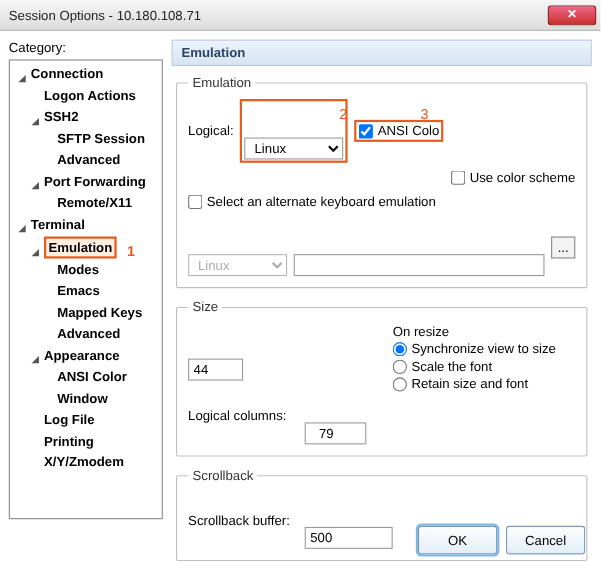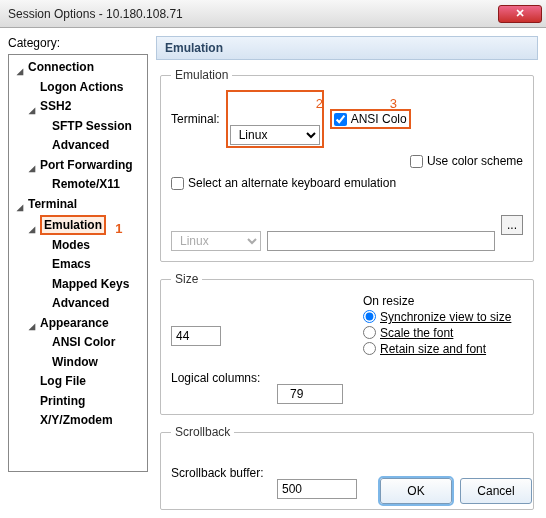--- a/index.html
+++ b/index.html
@@ -28,21 +28,21 @@
 .row { display: flex; align-items: center; gap: 6px; }
 .hl { border: 2px solid #e65c1c; padding: 1px 2px; display: inline-flex; align-items: center; }
 select, input[type=text] { border: 1px solid #999; height: 20px; padding: 0 4px; background: #fff; margin-top: 32px; }
 select { min-width: 90px; }
 .chk { display: inline-flex; align-items: flex-end; gap: 4px; }
 .chk input { margin:0; }
 .sub { margin-top:8px; }
 .cols { display:flex; gap:20px; }
 .col { flex:1; }
 .lbl { display:inline-block; width:100px; }
-.rad { display:flex; align-items:flex-start; gap:4px; margin:2px 0;text-decoration:underline;}
+.rad { display:flex; align-items:flex-end; gap:4px; margin:2px 0;}
 .rad input { margin:0; }
 .sq-btn { width:22px; height:20px; border:1px solid #888; background:#f3f3f3; text-align:center; line-height:18px; cursor:pointer;}
 .footer { height: 30px; display:flex; justify-content:flex-end; align-items:center; gap:8px; padding: 0 14px 8px 0; }
 .btn { min-width:72px; height:26px; border:1px solid #7a9ab8; border-radius:3px; background: linear-gradient(to bottom,#fdfdfd,#e4eef8); cursor:pointer; }
 .btn.primary { outline: 2px solid #7db7e8; }
 .kbd-row{display:flex;gap:6px;align-items:center;}
 .kbd-row select{width:90px;color:#888;}
 .kbd-row input[type=text]{flex:1;}
 </style>
 </head>
@@ -158,21 +158,21 @@
     </div>
   </div>
 
   <div class="right-col">
     <div class="panel-head">Emulation</div>
     <div class="panel-body">
 
       <fieldset>
         <legend>Emulation</legend>
         <div class="row">
-          <span>Terminal:</span>
+          <span>Logical:</span>
           <span class="hl">
             <span class="anno" style="position:absolute; transform:translate(80px,-16px);">2</span>
             <select>
               <option>Linux</option>
             </select>
           </span>
           <span class="hl">
             <span class="anno" style="position:absolute; transform:translate(50px,-16px);">3</span>
             <label class="chk">
               <input type="checkbox" checked="" style="">
@@ -203,21 +203,21 @@
 
       <fieldset>
         <legend>Size</legend>
         <div class="cols">
           <div class="col">
             <div class="row" style="margin-bottom:6px;">
               <input type="text" style="width: 50px;" value="44">
             </div>
             <div class="row">
               <span class="lbl">Logical columns:</span>
-              <input type="text" style="width: 66px; padding-left: 12px;" value="79">
+              <input type="text" style="width: 56px; padding-left: 12px;" value="79">
             </div>
           </div>
           <div class="col">
             <div>On resize</div>
             <label class="rad">
                 <input type="radio" name="rz" checked="" style="">
                 <span>Synchronize view to size</span>
               </label>
             <label class="rad">
                 <input type="radio" name="rz" style="">

